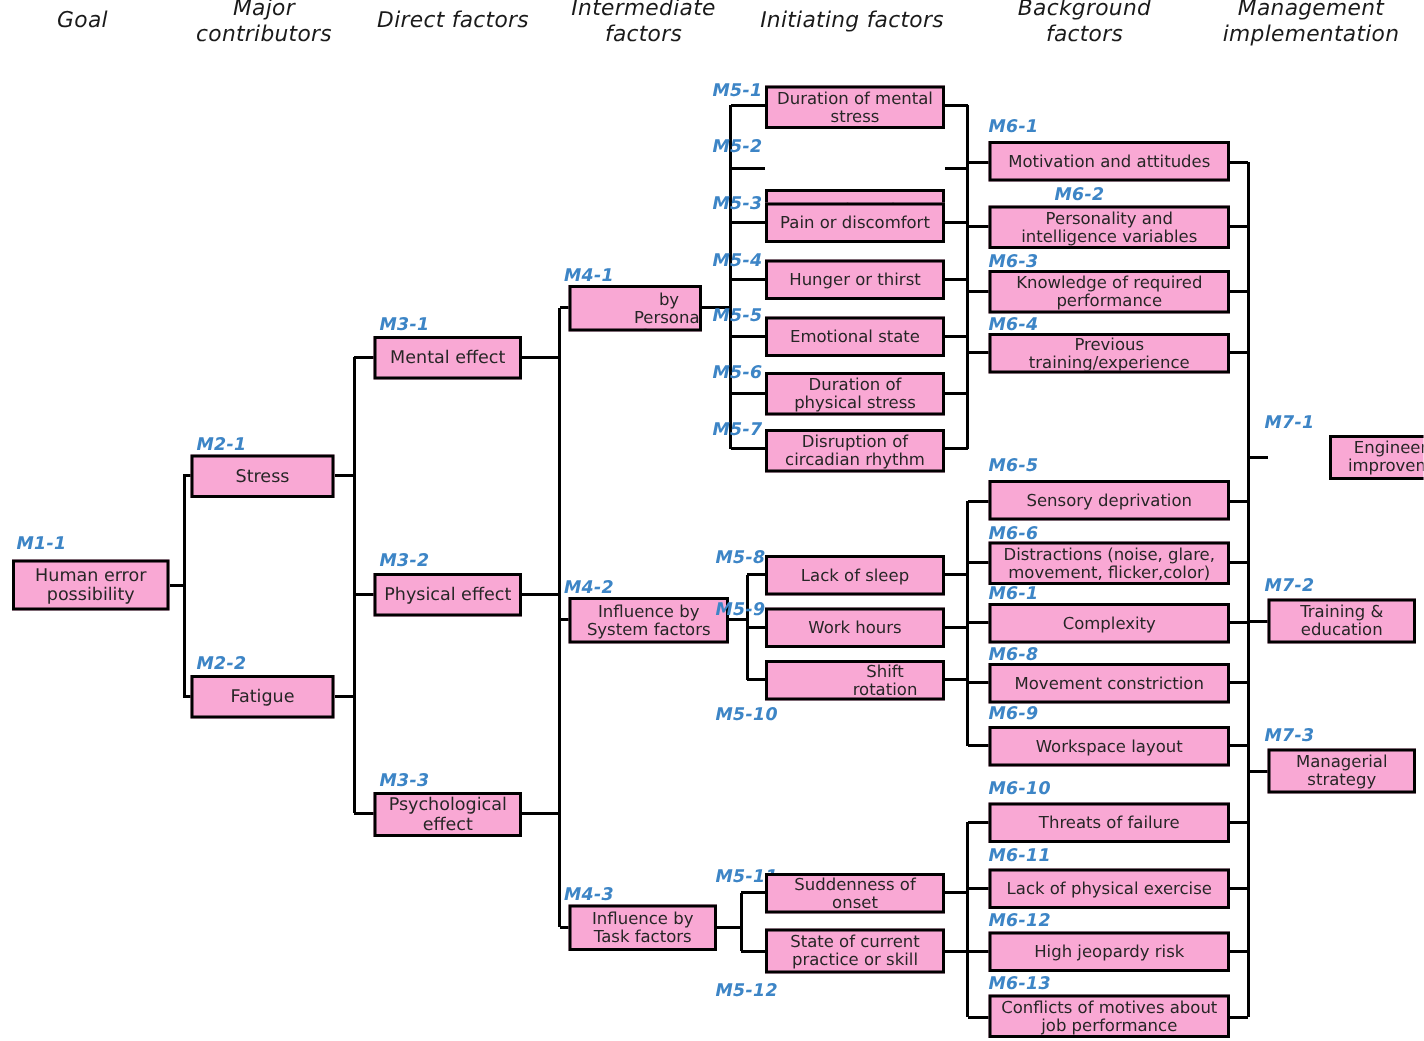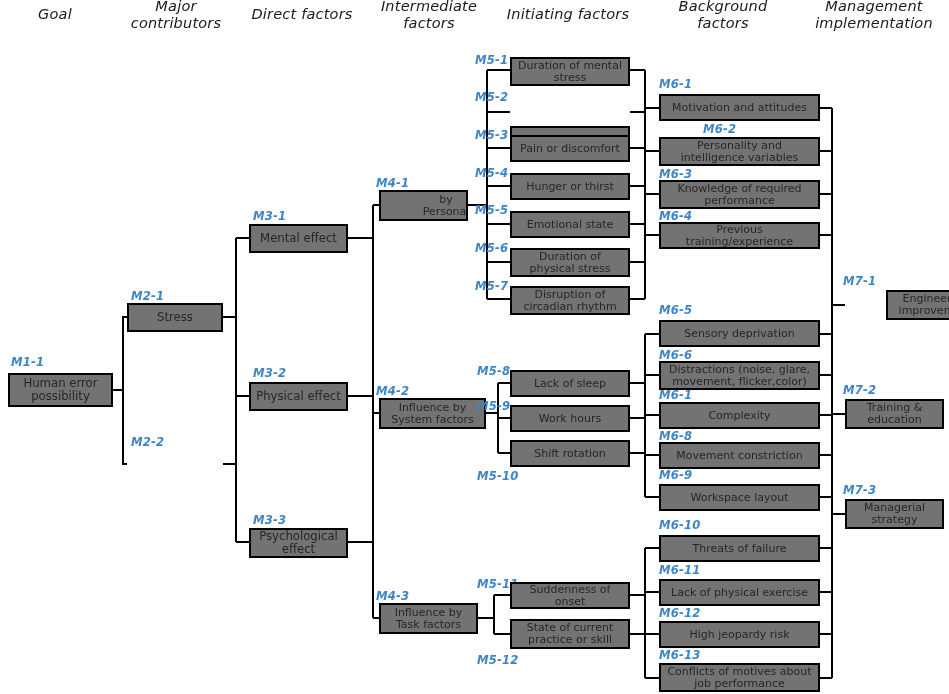--- a/index.html
+++ b/index.html
@@ -3,21 +3,21 @@
 <meta charset="utf-8">
 <style>
   html,body{margin:0;padding:0;background:#ffffff;}
   body{width:949px;height:694px;overflow:hidden;
        font-family:"DejaVu Sans","Liberation Sans",sans-serif;}
   #stage{position:relative;width:949px;height:694px;background:#fff;}
   #wires{position:absolute;left:0;top:0;width:949px;height:694px;}
   .col-head{position:absolute;font-style:italic;font-size:14.5px;color:#1a1a1a;
             text-align:center;line-height:17px;letter-spacing:.2px;}
   .node{position:absolute;box-sizing:border-box;border:2.2px solid #000;
-        background:#737373;display:flex;align-items:center;justify-content:center;
+        background:#f9a8d4;display:flex;align-items:center;justify-content:center;
         text-align:center;font-size:11.7px;color:#262626;line-height:12.6px;
         padding:0 3px;overflow:hidden;}
   .node.sm{font-size:11px;line-height:12px;}
   .tag{position:absolute;color:#3d85c6;font-weight:bold;font-style:italic;
        font-size:11.6px;white-space:nowrap;letter-spacing:.2px;}
 </style>
 </head>
 <body>
 
 <div id="stage">
@@ -123,20 +123,21 @@
   <div class="col-head" style="left:656px;top:-2px;width:134px;">Background<br>factors</div>
   <div class="col-head" style="left:802px;top:-2px;width:144px;">Management<br>implementation</div>
 
   <div class="tag" style="left:11px;top:355px;">M1-1</div>
   <div class="node" style="left:8px;top:373px;width:105px;height:34px;">Human error possibility</div>
 
   <div class="tag" style="left:131px;top:289px;">M2-1</div>
   <div class="node" style="left:127px;top:303px;width:96px;height:29px;">Stress</div>
 
   <div class="tag" style="left:131px;top:435px;">M2-2</div>
+  <div class="node" style="left:127px;top:450px;width:96px;height:29px;">Fatigue</div>
 
   <div class="tag" style="left:253px;top:209px;">M3-1</div>
   <div class="node" style="left:249px;top:224px;width:99px;height:29px;">Mental effect</div>
 
   <div class="tag" style="left:253px;top:366px;">M3-2</div>
   <div class="node" style="left:249px;top:382px;width:99px;height:29px;">Physical effect</div>
 
   <div class="tag" style="left:253px;top:513px;">M3-3</div>
   <div class="node" style="left:249px;top:528px;width:99px;height:30px;">Psychological effect</div>
 
@@ -170,21 +171,21 @@
   <div class="tag" style="left:475px;top:279px;">M5-7</div>
   <div class="node sm" style="left:510px;top:286px;width:120px;height:29px;">Disruption of circadian rhythm</div>
 
   <div class="tag" style="left:477px;top:364px;">M5-8</div>
   <div class="node sm" style="left:510px;top:370px;width:120px;height:27px;">Lack of sleep</div>
 
   <div class="tag" style="left:477px;top:399px;">M5-9</div>
   <div class="node sm" style="left:510px;top:405px;width:120px;height:27px;">Work hours</div>
 
   <div class="tag" style="left:477px;top:469px;">M5-10</div>
-  <div class="node sm" style="left:510px;top:440px;width:120px;height:27px;">Shift rotation</div>
+  <div class="node sm" style="left:510px;top:440px;width:120px;height:27px;padding-left:43px;">Shift rotation</div>
 
   <div class="tag" style="left:477px;top:577px;">M5-11</div>
   <div class="node sm" style="left:510px;top:582px;width:120px;height:27px;">Suddenness of onset</div>
 
   <div class="tag" style="left:477px;top:653px;">M5-12</div>
   <div class="node sm" style="left:510px;top:619px;width:120px;height:30px;">State of current practice or skill</div>
 
   <div class="tag" style="left:659px;top:77px;">M6-1</div>
   <div class="node sm" style="left:659px;top:94px;width:161px;height:27px;">Motivation and attitudes</div>
 

